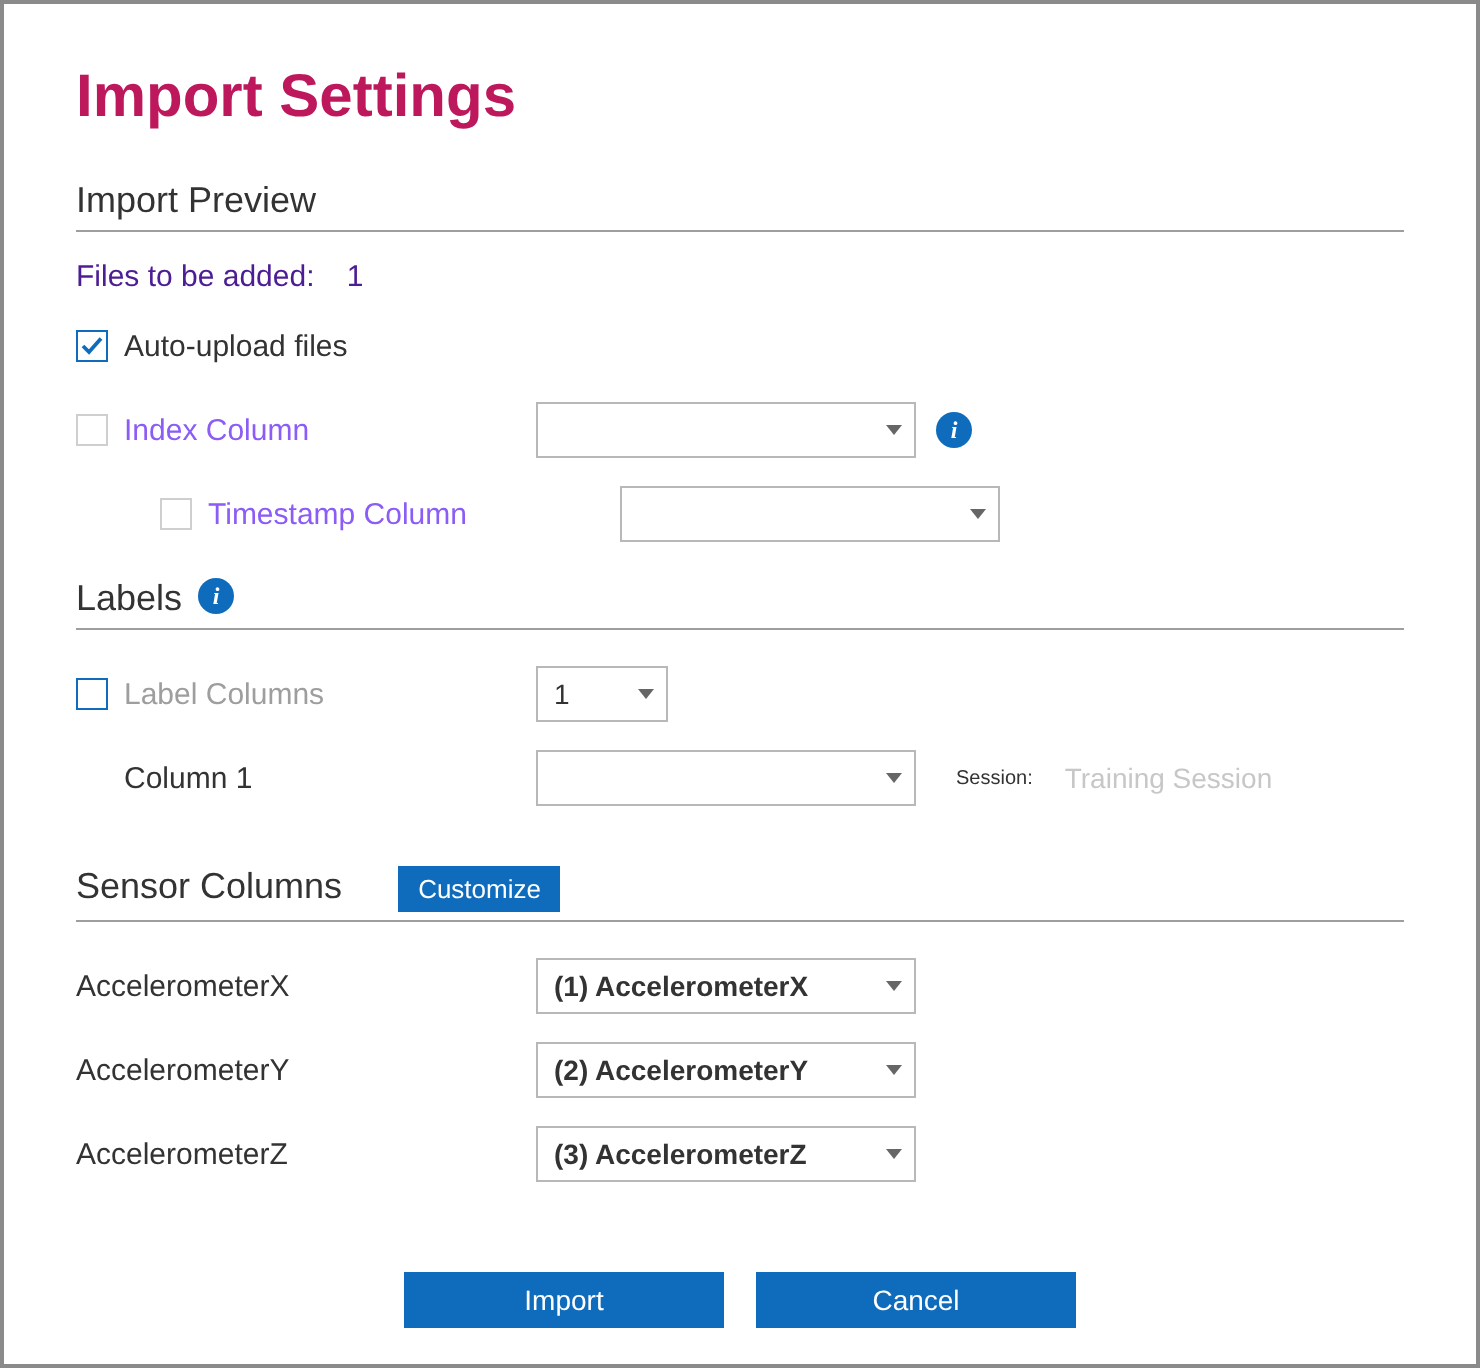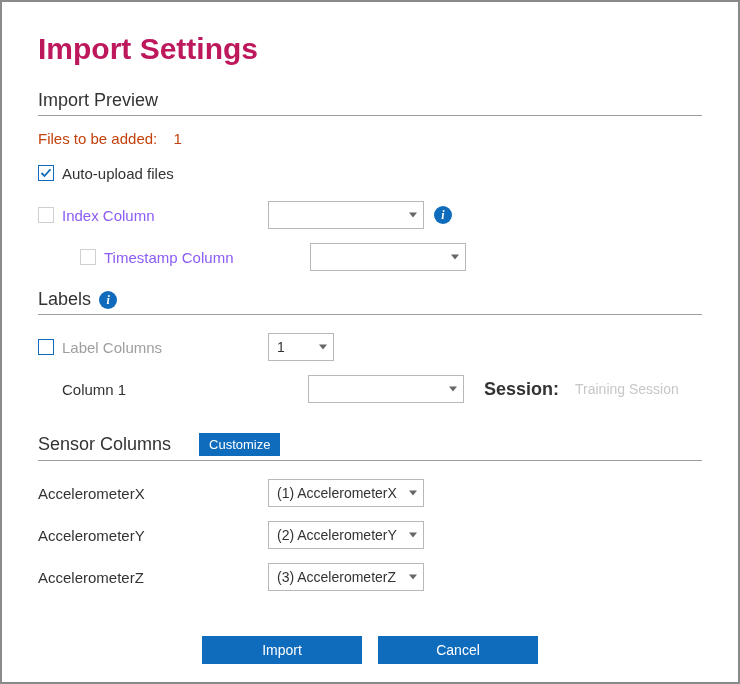--- a/index.html
+++ b/index.html
@@ -20,21 +20,21 @@
     color: #be185d;
     font-size: 30px;
     font-weight: 700;
     margin: 6px 0 24px 0;
   }
   .section-header {
     font-size: 18px;
     color: #333;
     margin: 0 0 4px 0;
     display: flex;
-    align-items: center;
+    align-items: flex-start;
     gap: 8px;
   }
   .section-header.sensor {
     gap: 28px;
   }
   hr.section-rule {
     border: none;
     border-top: 1px solid #9e9e9e;
     margin: 2px 0 14px 0;
   }
@@ -63,21 +63,21 @@
     cursor: pointer;
   }
   .checkbox.disabled { border-color: #cfcfcf; cursor: default; }
   .checkbox .checkmark { display:none; }
   .checkbox.checked .checkmark {
     display:block;
     width: 12px; height: 12px;
   }
   .checkmark svg { display:block; }
   .files-line {
-    font-size: 15px; color: #c2410c;
+    font-size: 15px; color: #4c1d95;
     margin-bottom: 8px;
   }
   .files-line .count { margin-left: 12px; }
   .select {
     position: relative;
     height: 28px;
     border: 1px solid #b8b8b8;
     background: #fff;
     display: inline-flex;
     align-items: center;
@@ -88,21 +88,21 @@
   }
   .select .caret {
     position: absolute;
     right: 6px; top: 50%;
     transform: translateY(-50%);
     width: 0; height: 0;
     border-left: 4px solid transparent;
     border-right: 4px solid transparent;
     border-top: 5px solid #666;
   }
-  .select.w-lg { width: 156px; }
+  .select.w-lg { width: 190px; font-weight: bold; }
   .select.w-sm { width: 66px; }
   .info-dot {
     width: 18px; height: 18px;
     border-radius: 50%;
     background: #0f6cbd;
     color: #fff;
     font-family: Georgia, serif;
     font-style: italic;
     font-weight: bold;
     font-size: 12px;
@@ -111,21 +111,21 @@
     display: inline-block;
   }
   .pill-btn {
     background: #0f6cbd;
     color: #fff;
     font-size: 13px;
     padding: 4px 10px;
     border: none;
     cursor: pointer;
   }
-  .session-label { font-size: 18px; color: #333; margin-left: 10px; font-weight: bold; }
+  .session-label { font-size: 10px; color: #333; margin-left: 10px; }
   .session-value { font-size: 14px; color: #c7c7c7; margin-left: 6px; }
   .btn-bar {
     position: absolute;
     left: 0; right: 0; bottom: 18px;
     display: flex;
     justify-content: center;
     gap: 16px;
   }
   .btn {
     background: #0f6cbd;
@@ -207,21 +207,21 @@
       <span class="label-muted">Label Columns</span>
     </div>
     <div class="col-mid">
       <div class="select w-sm">
         <span>1</span>
         <span class="caret"></span>
       </div>
     </div>
   </div>
 
-  <div class="row" style="margin-bottom:26px;gap:40px;">
+  <div class="row" style="margin-bottom:26px;">
     <div class="col-left">
       <span style="width:16px;"></span>
       <span>Column 1</span>
     </div>
     <div class="col-mid">
       <div class="select w-lg">
         <span></span>
         <span class="caret"></span>
       </div>
       <span class="session-label">Session:</span>

